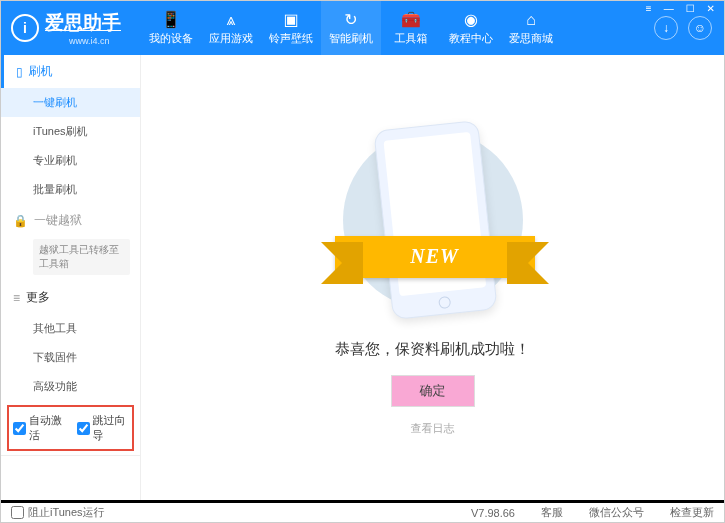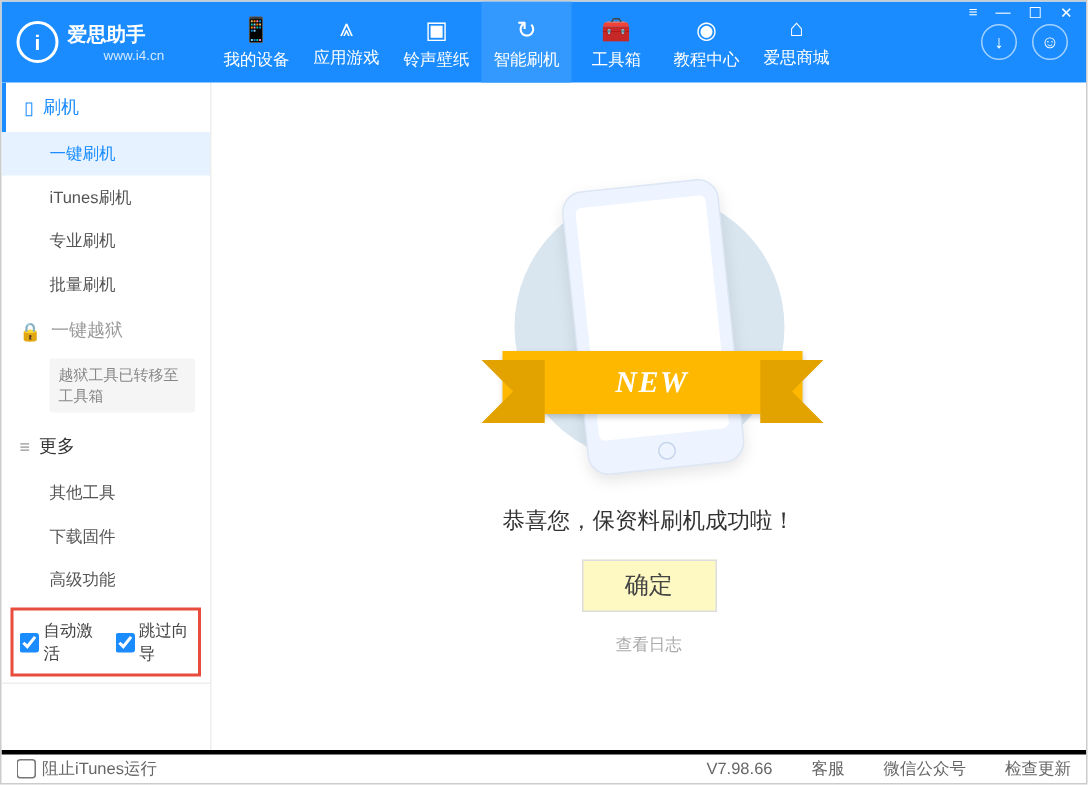--- a/index.html
+++ b/index.html
@@ -1,20 +1,20 @@
 <!DOCTYPE html>
 <html><head>
 <meta charset="utf-8">
 <style>
 * { margin: 0; padding: 0; box-sizing: border-box; font-family: "Microsoft YaHei", Arial, sans-serif; }
 body { width: 725px; height: 523px; background: #fff; border: 1px solid #ccc; overflow: hidden; }
 .header { height: 54px; background: #1a8cff; display: flex; align-items: center; color: #fff; position: relative; }
 .logo-area { display: flex; align-items: center; padding: 0 10px; width: 140px; }
 .logo-circle { width: 28px; height: 28px; border: 2px solid #fff; border-radius: 50%; display: flex; align-items: center; justify-content: center; font-weight: bold; font-size: 14px; margin-right: 6px; }
-.logo-text { font-size: 13px; font-weight: bold; }
+.logo-text { font-size: 19px; font-weight: bold; text-decoration: underline; }
 .logo-url { font-size: 9px; opacity: 0.8; margin-left: 24px; }
 .nav-tabs { display: flex; height: 100%; flex: 1; }
 .nav-tab { width: 60px; display: flex; flex-direction: column; align-items: center; justify-content: center; font-size: 11px; cursor: pointer; }
 .nav-tab.active { background: #3399ff; }
 .nav-tab .icon { font-size: 16px; margin-bottom: 2px; }
 .header-right { display: flex; align-items: center; gap: 10px; padding-right: 12px; }
 .header-right .icon-btn { width: 24px; height: 24px; border: 1.5px solid rgba(255,255,255,0.6); border-radius: 50%; display: flex; align-items: center; justify-content: center; font-size: 12px; cursor: pointer; }
 .win-controls { position: absolute; top: 2px; right: 6px; display: flex; gap: 6px; font-size: 10px; }
 .win-controls span { cursor: pointer; padding: 0 3px; }
 .body-area { display: flex; height: calc(100% - 54px - 22px); }
@@ -35,21 +35,21 @@
 .phone-illustration { width: 140px; height: 200px; position: relative; margin-bottom: 20px; }
 .circle-bg { width: 180px; height: 180px; background: #d9e6f0; border-radius: 50%; position: absolute; top: 10px; left: -20px; }
 .phone-body { width: 105px; height: 190px; background: #eef4ff; border-radius: 14px; position: absolute; left: 20px; top: 5px; border: 1px solid #dce6f5; box-shadow: 0 4px 10px rgba(0,0,0,0.1); transform: rotate(-6deg); }
 .phone-screen { position: absolute; inset: 10px 8px 22px 8px; background: #fff; border-radius: 4px; }
 .phone-home { position: absolute; width: 12px; height: 12px; border-radius: 50%; border: 1.5px solid #c6d4ea; bottom: 5px; left: 50%; transform: translateX(-50%); }
 .new-ribbon { position: absolute; bottom: 42px; left: -28px; width: 200px; height: 42px; background: #ffb800; display: flex; align-items: center; justify-content: center; color: #fff; font-weight: 900; font-size: 20px; font-style: italic; letter-spacing: 1px; box-shadow: 0 2px 4px rgba(0,0,0,0.2); font-family: Liberation Serif, serif; }
 .new-ribbon::before, .new-ribbon::after { content: ""; position: absolute; top: 6px; width: 0; height: 0; border: 21px solid #e2a300; }
 .new-ribbon::before { left: -14px; border-left-color: transparent; }
 .new-ribbon::after { right: -14px; border-right-color: transparent; }
 .success-text { font-size: 15px; color: #333; margin-bottom: 16px; }
-.confirm-btn { padding: 6px 28px; border: 1px solid #ddd; background: #fef9c3; font-size: 16px; color: #444; cursor: pointer; margin-bottom: 14px; }
+.confirm-btn { padding: 6px 28px; border: 1px solid #ddd; background: #f9a8d4; font-size: 13px; color: #444; cursor: pointer; margin-bottom: 14px; }
 .log-link { font-size: 11px; color: #aaa; cursor: pointer; }
 .footer { height: 22px; border-top: 3px solid #000000; display: flex; align-items: center; font-size: 11px; color: #666; padding: 0 10px; }
 .footer label { display: flex; align-items: center; gap: 4px; cursor: pointer; }
 .footer .spacer { flex: 1; }
 .footer .f-item { margin-left: 26px; cursor: pointer; }
 .gray-icon { color: #999; }
 </style>
 </head>
 <body>
 

